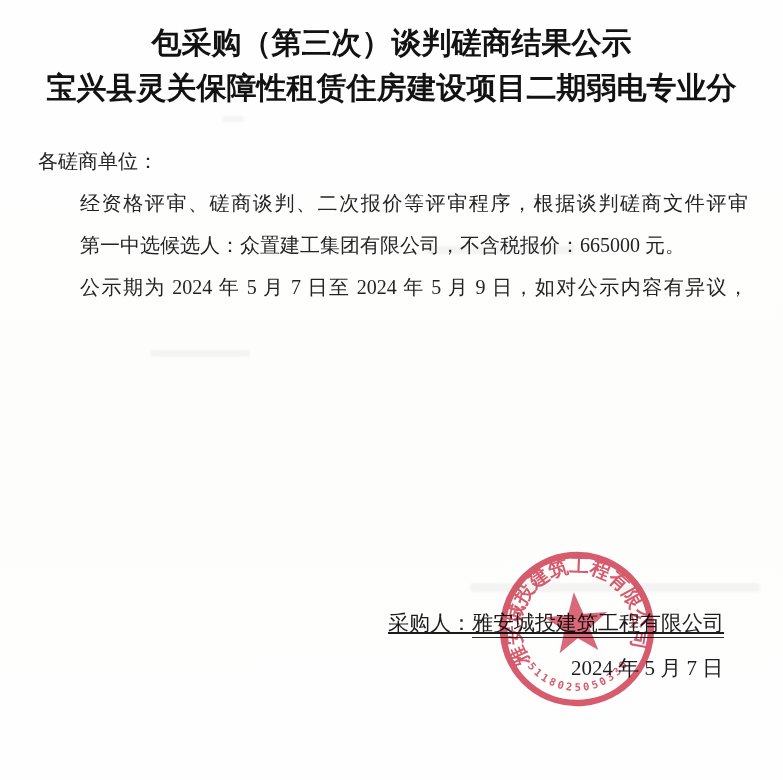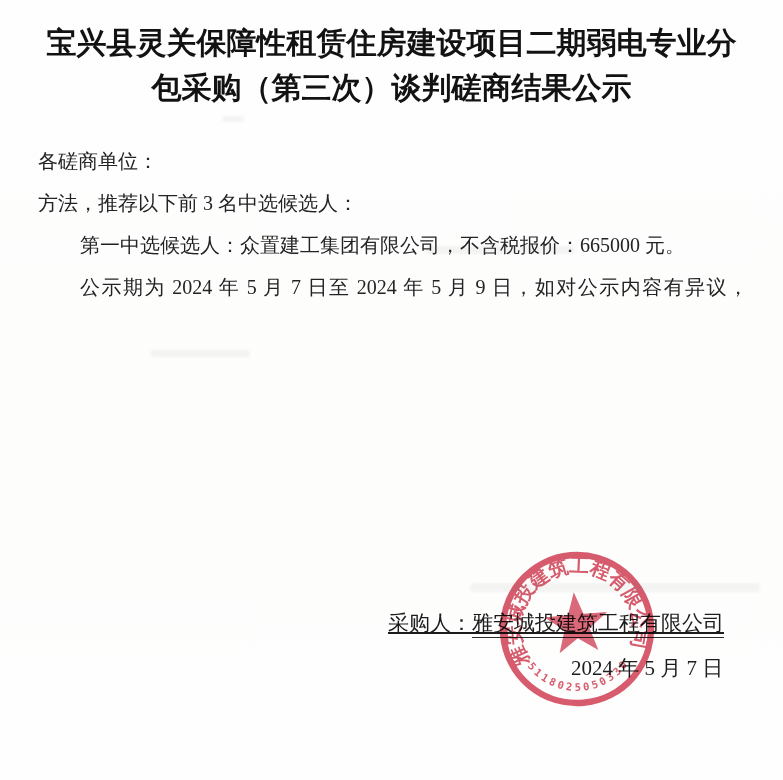--- a/index.html
+++ b/index.html
@@ -67,27 +67,27 @@
   .s2{left:150px;top:350px;width:100px;height:7px;}
   .s3{left:470px;top:583px;width:290px;height:9px;}
   .s4{left:222px;top:116px;width:22px;height:6px;}
 </style>
 </head>
 <body>
 
 <div class="page">
 
   <div class="title">
+    <div>包采购（第三次）谈判磋商结果公示</div>
     <div>宝兴县灵关保障性租赁住房建设项目二期弱电专业分</div>
-    <div>包采购（第三次）谈判磋商结果公示</div>
   </div>
 
   <div class="docbody">
       <div class="bline">各磋商单位：</div>
-      <div class="bline">方法，推荐以下前 3 名中选候选人：</div>
+      <div class="bline ind just">经资格评审、磋商谈判、二次报价等评审程序，根据谈判磋商文件评审</div>
       <div class="bline ind">第一中选候选人：众置建工集团有限公司，不含税报价：665000 元。</div>
       <div class="bline ind just">公示期为 2024 年 5 月 7 日至 2024 年 5 月 9 日，如对公示内容有异议，</div>
     </div>
 
   <div class="sig-line"><span>采购人：</span><span class="uline">雅安城投建筑工程有限公司</span></div>
 
   <div class="sig-date">2024 年 5 月 7 日</div>
 
   <svg class="seal" viewBox="0 0 220 220" aria-hidden="true">
     <defs>

